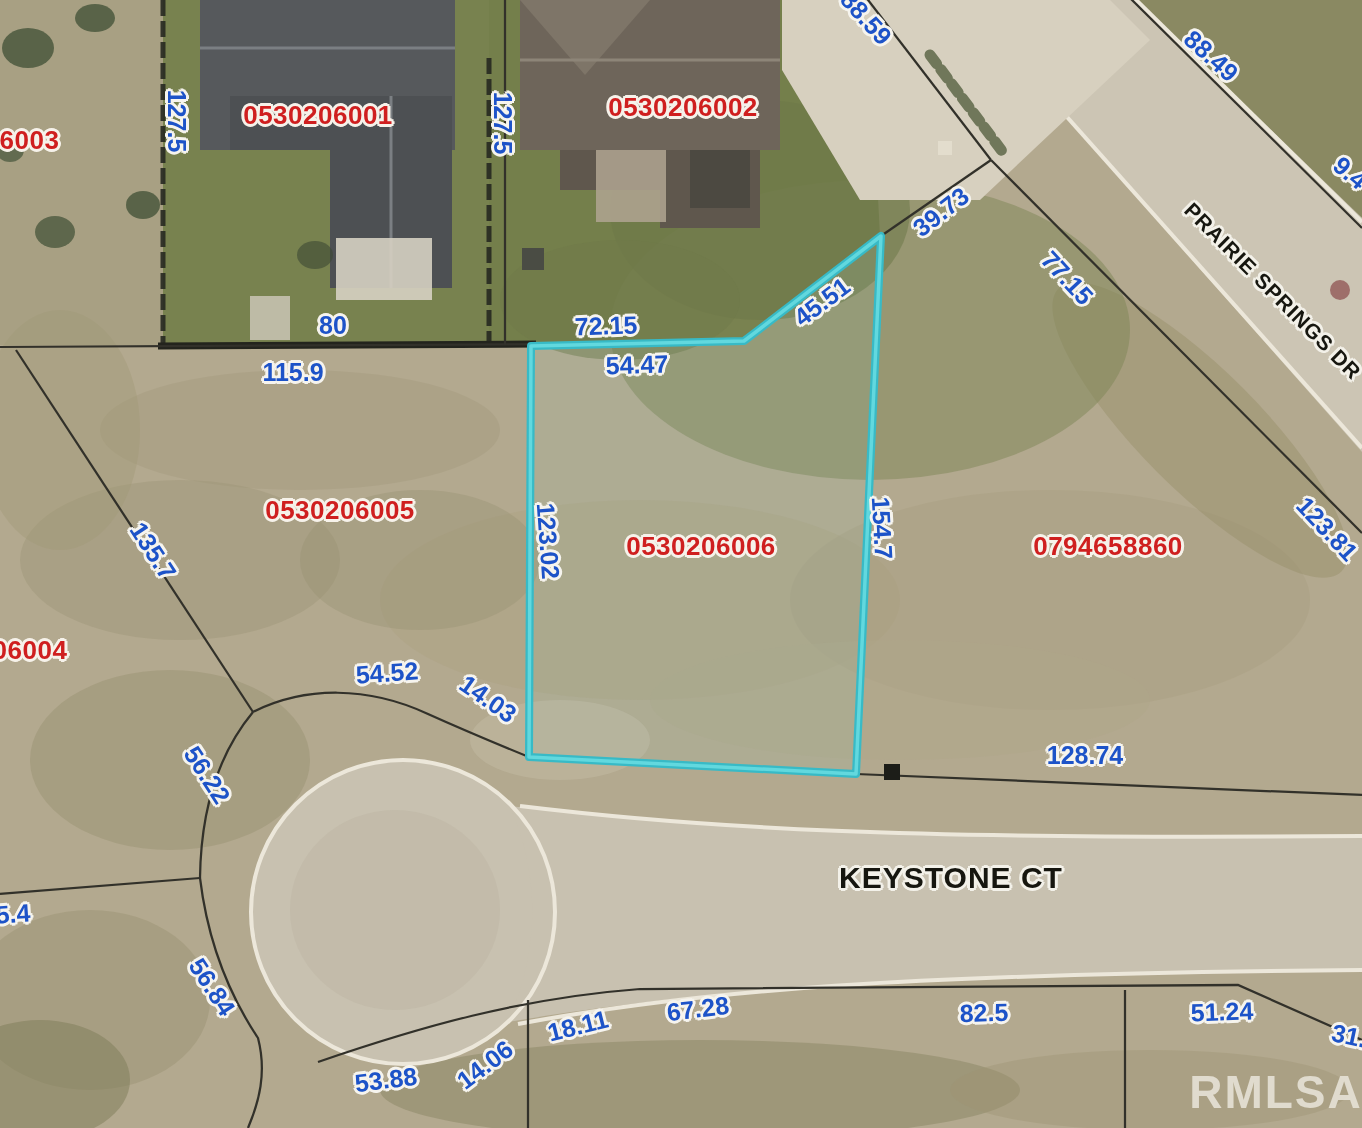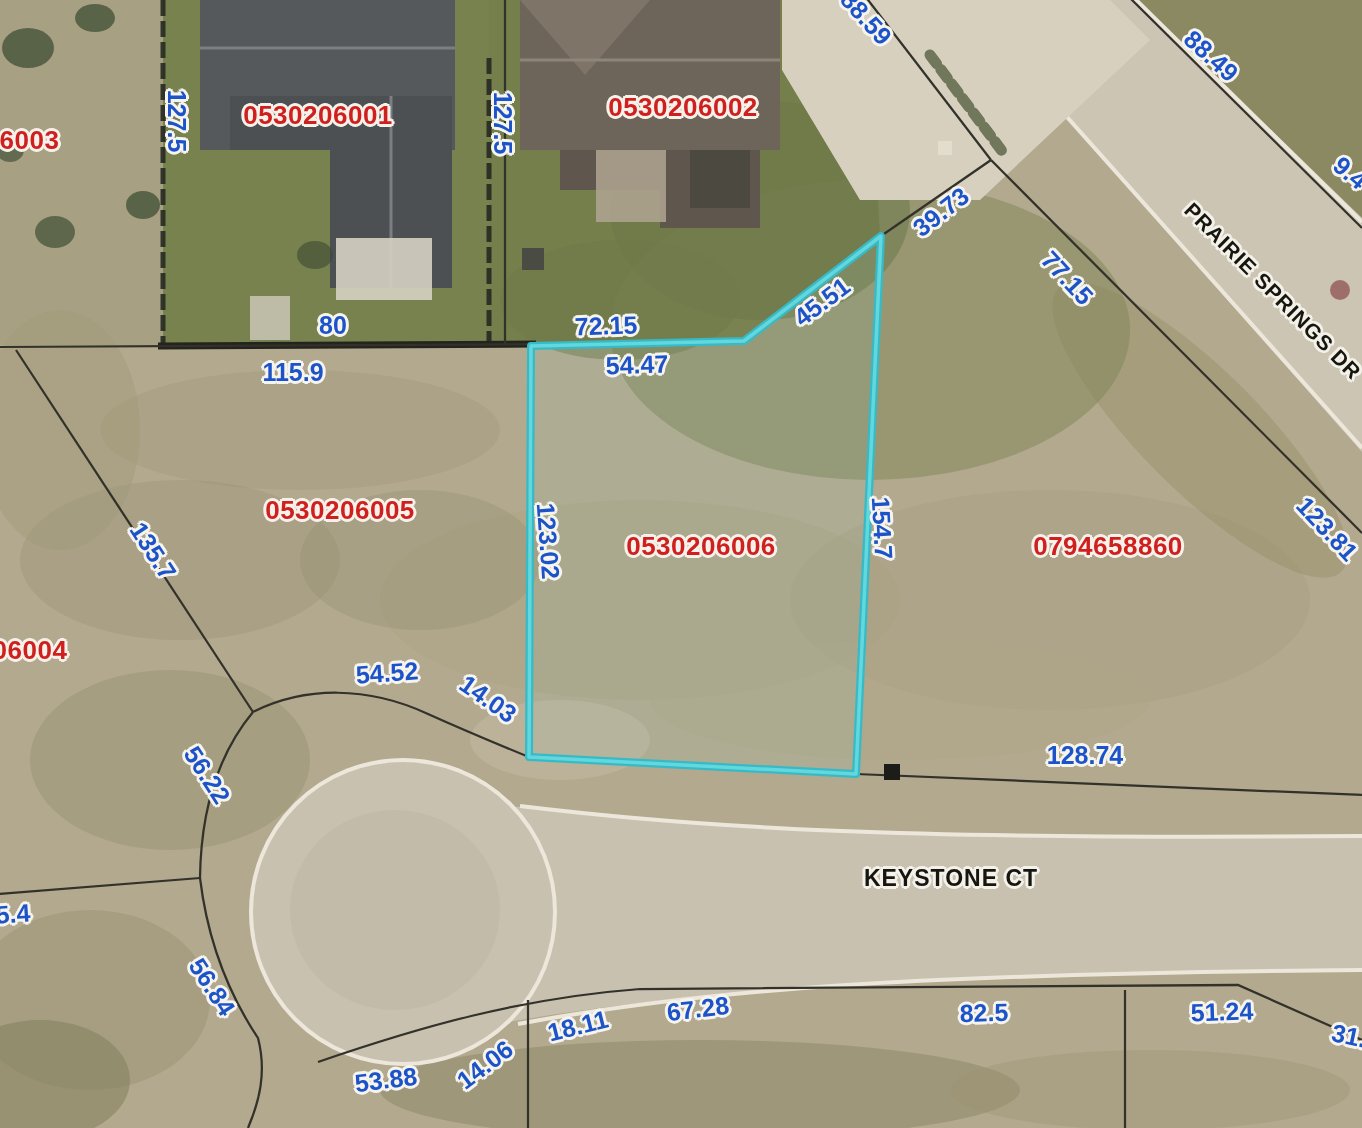--- a/index.html
+++ b/index.html
@@ -163,16 +163,17 @@
 
   <div class="lbl pid" style="left:22px;top:140px;transform:translate(-50%,-50%)">06003</div>
   <div class="lbl pid" style="left:318px;top:115px;transform:translate(-50%,-50%)">0530206001</div>
   <div class="lbl pid" style="left:683px;top:107px;transform:translate(-50%,-50%)">0530206002</div>
   <div class="lbl pid" style="left:340px;top:510px;transform:translate(-50%,-50%)">0530206005</div>
   <div class="lbl pid" style="left:701px;top:546px;transform:translate(-50%,-50%)">0530206006</div>
   <div class="lbl pid" style="left:1108px;top:546px;transform:translate(-50%,-50%)">0794658860</div>
   <div class="lbl pid" style="left:30px;top:650px;transform:translate(-50%,-50%)">06004</div>
 
   <div class="lbl street" style="left:1273px;top:291px;transform:translate(-50%,-50%) rotate(45deg)">PRAIRIE SPRINGS DR</div>
-  <div class="lbl street" style="left:951px;top:878px;transform:translate(-50%,-50%);font-size:23px">KEYSTONE CT</div>
+  <div class="lbl street" style="left:951px;top:878px;transform:translate(-50%,-50%);font-size:30px">KEYSTONE CT</div>
 
+  <div class="lbl wm" style="left:1276px;top:1092px;transform:translate(-50%,-50%)">RMLSA</div>
 
 </div>
 
 </body></html>

